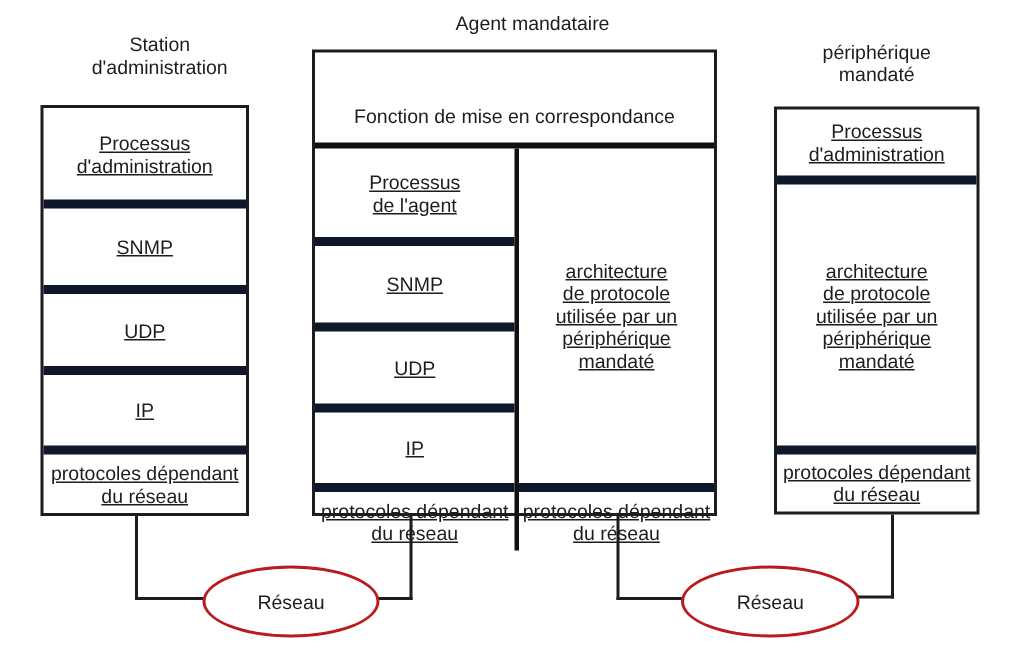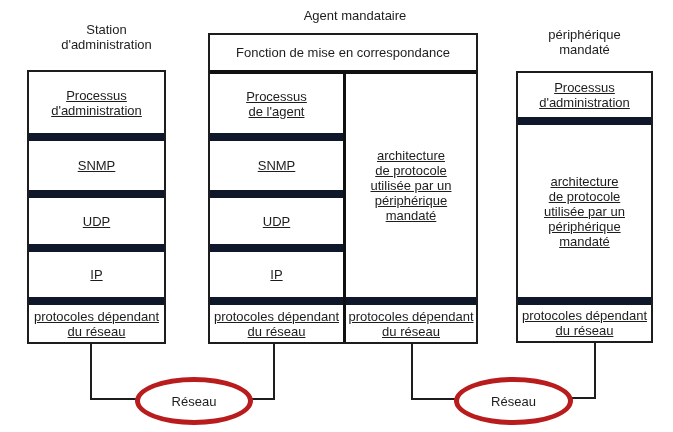--- a/index.html
+++ b/index.html
@@ -4,28 +4,28 @@
 <style>
   html,body{margin:0;padding:0;background:#ffffff;}
   #canvas{
     position:relative;width:673px;height:432px;background:#ffffff;
     font-family:"Liberation Sans","DejaVu Sans",sans-serif;
     font-size:13px;line-height:15px;color:#1d1d1d;overflow:hidden;
   }
   .title{position:absolute;text-align:center;white-space:pre-line;}
   .box{position:absolute;border:2px solid #1d1d1d;box-sizing:border-box;background:#ffffff;display:flex;flex-direction:column;}
   .cell{display:flex;align-items:center;justify-content:center;text-align:center;white-space:pre-line;box-sizing:border-box;flex:none;overflow:hidden;text-decoration:underline;}
-  .cell.sep{border-top:8px solid #0f172a;}
-  .band{display:flex;align-items:center;justify-content:center;text-align:right;box-sizing:border-box;flex:none;border-bottom:4px solid #111111;}
+  .cell.sep{border-top:6px solid #0f172a;}
+  .band{display:flex;align-items:center;justify-content:center;text-align:right;box-sizing:border-box;flex:none;border-bottom:4px solid #111111;margin-top:25px;}
   .row{display:flex;flex-direction:row;flex:none;}
   .subcol{display:flex;flex-direction:column;box-sizing:border-box;}
   .subcol.divider{border-right:3px solid #111111;}
   .vline,.hline{position:absolute;background:#1d1d1d;}
   .ellipse{
-    position:absolute;border:5px solid #b91c1c;border-radius:50%;background:#ffffff;
+    position:absolute;border:2px solid #b91c1c;border-radius:50%;background:#ffffff;
     box-sizing:border-box;display:flex;align-items:center;justify-content:center;text-align:center;
   }
 </style>
 </head>
 <body>
 
 <div id="canvas">
 
   <div class="title" style="left:37px;top:22px;width:139px;">Station
 d'administration</div>

